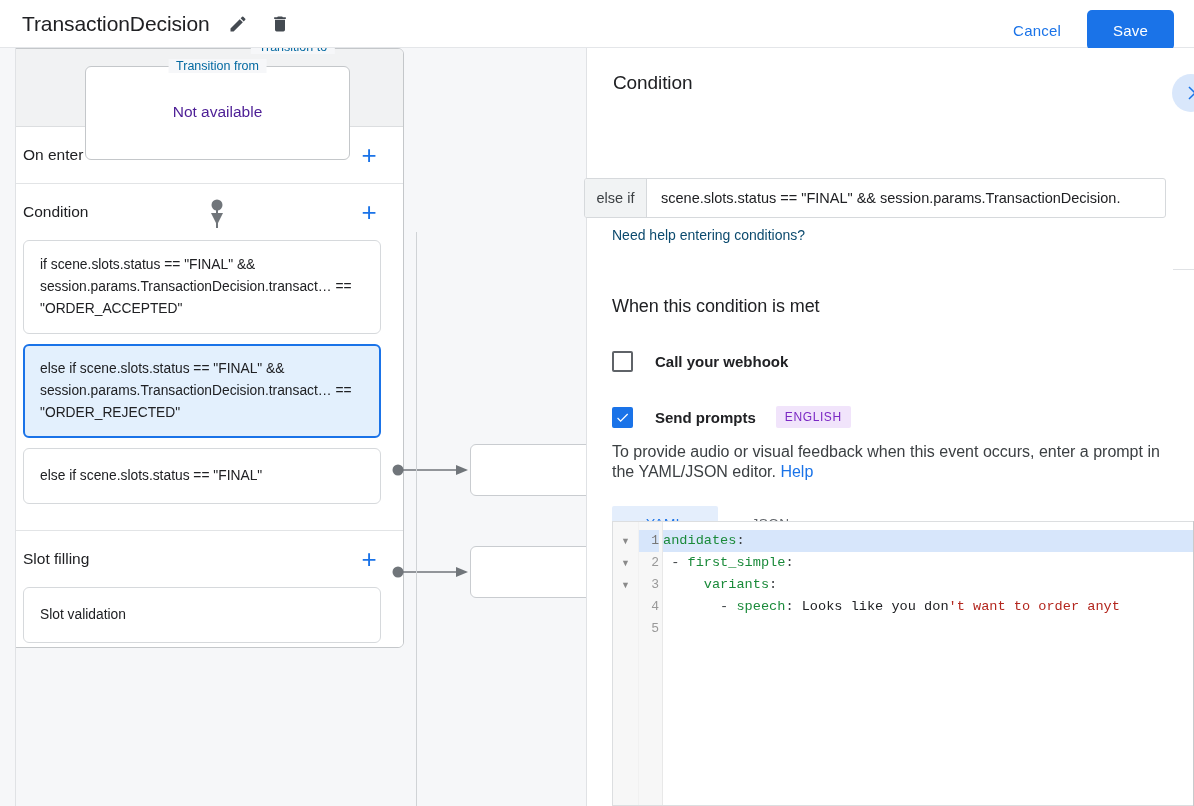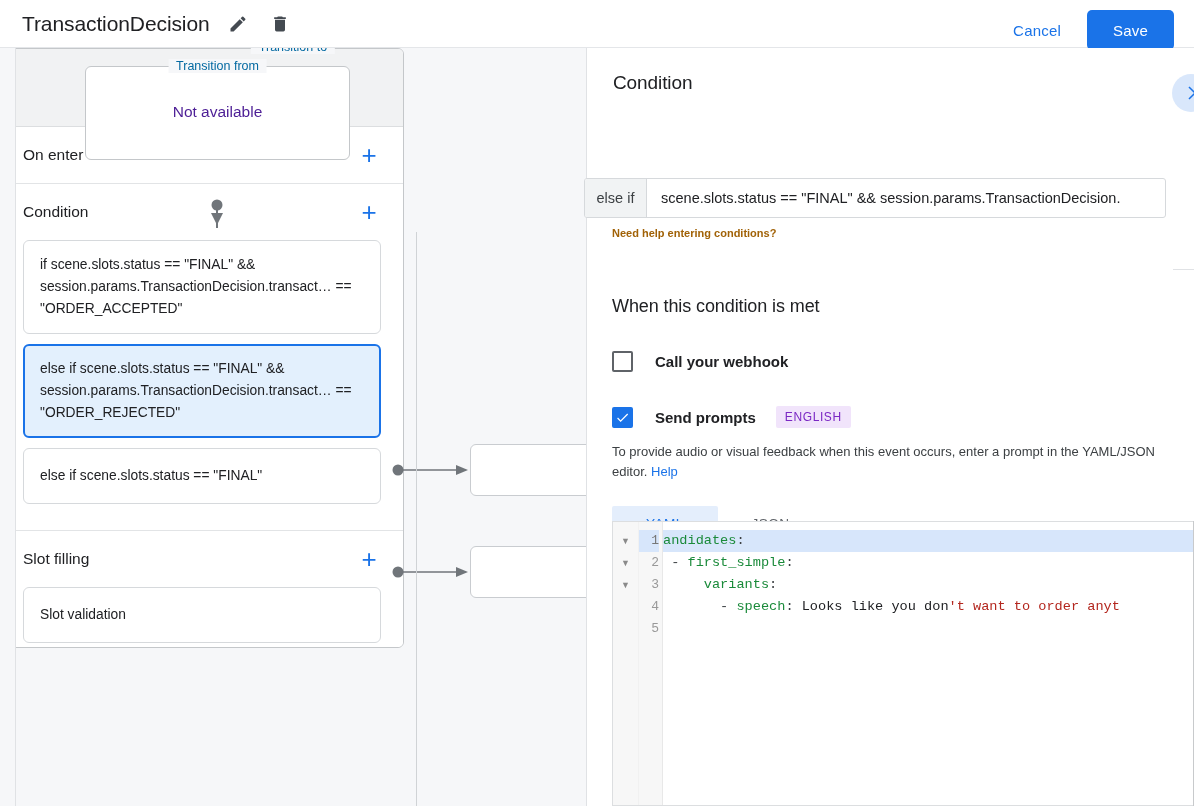--- a/index.html
+++ b/index.html
@@ -164,21 +164,21 @@
     justify-content: center; font-size: 14.5px; color: #3c4043;
     border-right: 1px solid #d6d9dc; flex: none;
   }
   .cond-value {
     flex: 1; border: none; outline: none; background: transparent;
     font-family: "Liberation Sans", sans-serif;
     font-size: 14.5px; color: #202124; padding: 0 14px;
   }
   .help-link {
     position: absolute; left: 612px; top: 179px;
-    font-size: 11px; color: #a16207; cursor: pointer; font-weight: bold;
+    font-size: 14px; color: #0c4a6e; cursor: pointer;
   }
 
   .panel-divider {
     position: absolute; left: 586px; top: 221px; width: 608px; height: 1px;
     background: #e0e2e5;
   }
 
   .section2 { position: absolute; left: 612px; top: 248px; width: 566px; }
   .h2 { font-size: 18px; color: #202124; letter-spacing: -.1px; }
 
@@ -192,21 +192,21 @@
     display: flex; align-items: center; justify-content: center;
   }
   .check-label {
     margin-left: 22px; font-size: 15px; color: #202124; font-weight: bold;
   }
   .lang-badge {
     margin-left: 20px; background: #f1e4fb; color: #7b28c4;
     font-size: 12px; letter-spacing: .6px; padding: 4px 9px; border-radius: 2px;
   }
   .hint {
-    margin-top: 14px; font-size: 13px; color: #3c4043; line-height: 20px;
+    margin-top: 14px; font-size: 16px; color: #3c4043; line-height: 20px;
     width: 560px;
   }
   .hint a { color: #1a73e8; text-decoration: none; cursor: pointer; }
 
   .tabs { display: flex; margin-top: 24px; }
   .tab {
     padding: 10px 34px; font-size: 13.6px; color: #5f6368; cursor: pointer;
     letter-spacing: .4px; border-radius: 2px 2px 0 0;
   }
   .tab.active { background: #e4eefc; color: #1a73e8; font-weight: 500; }

